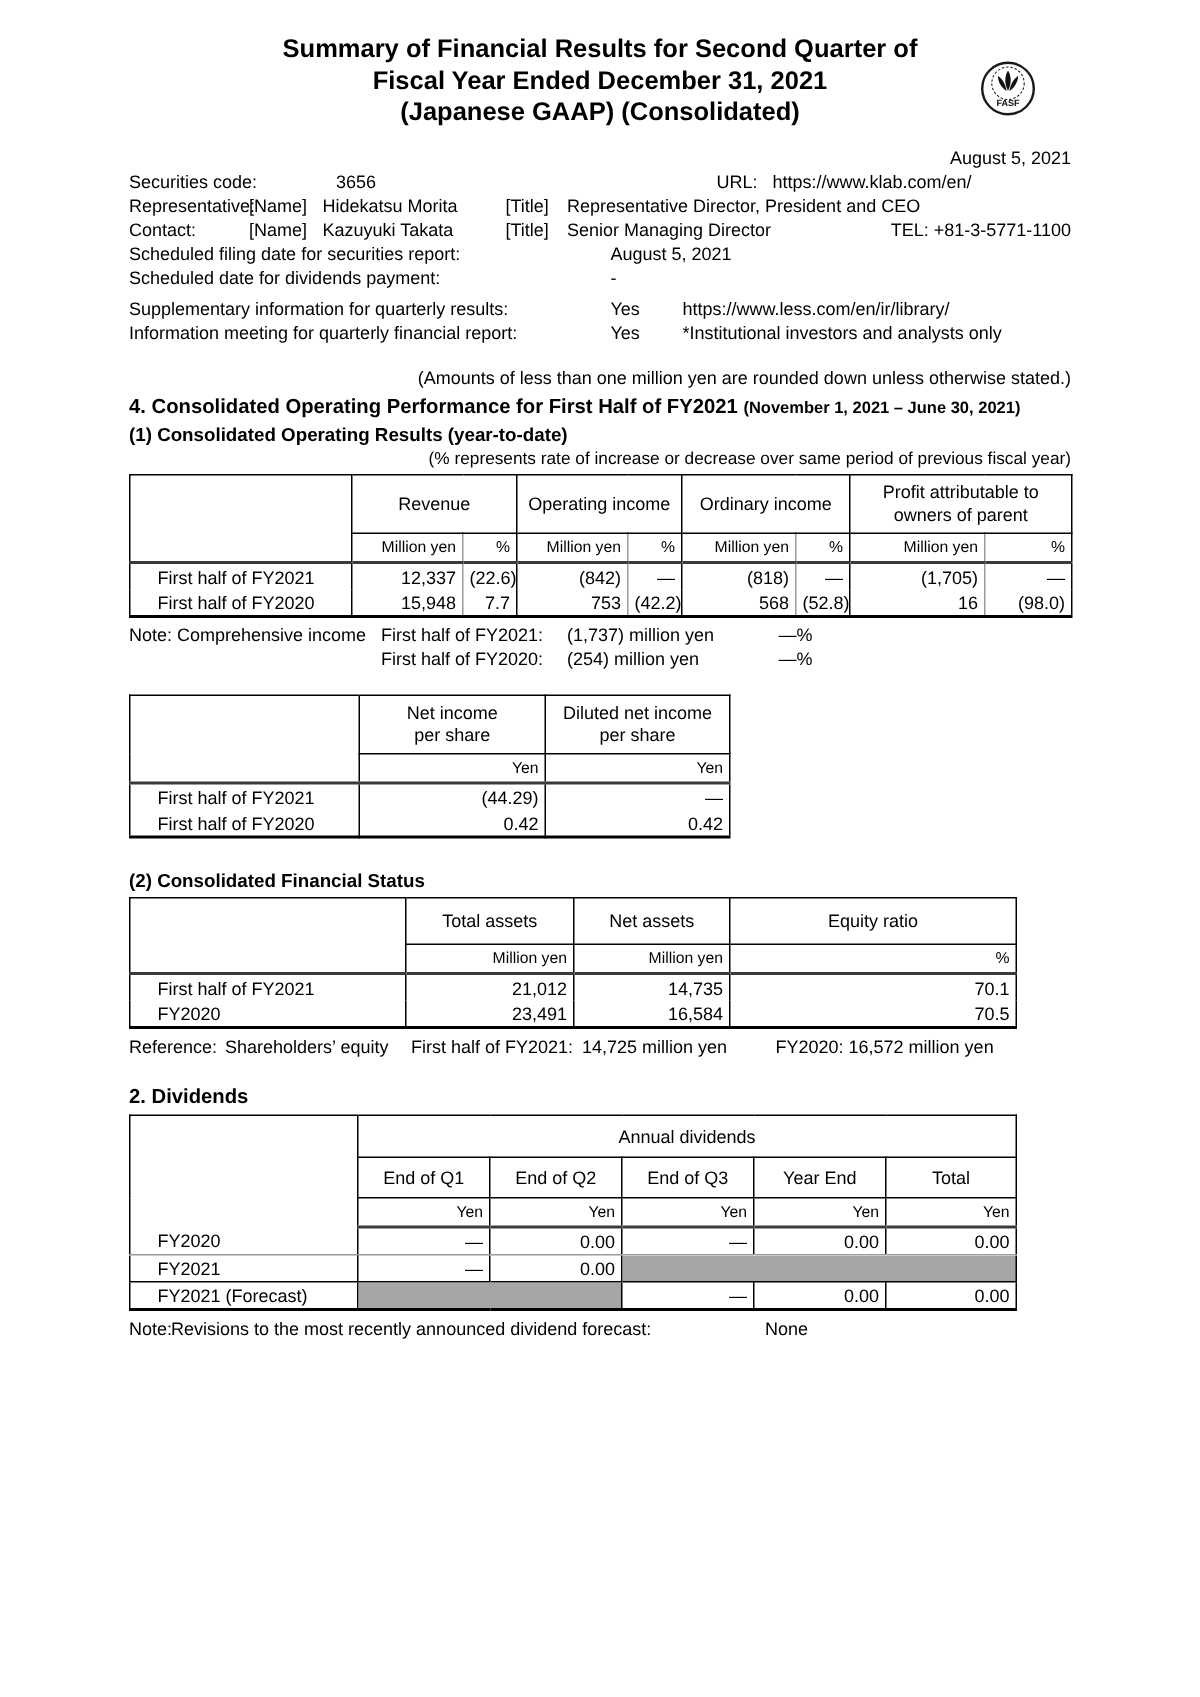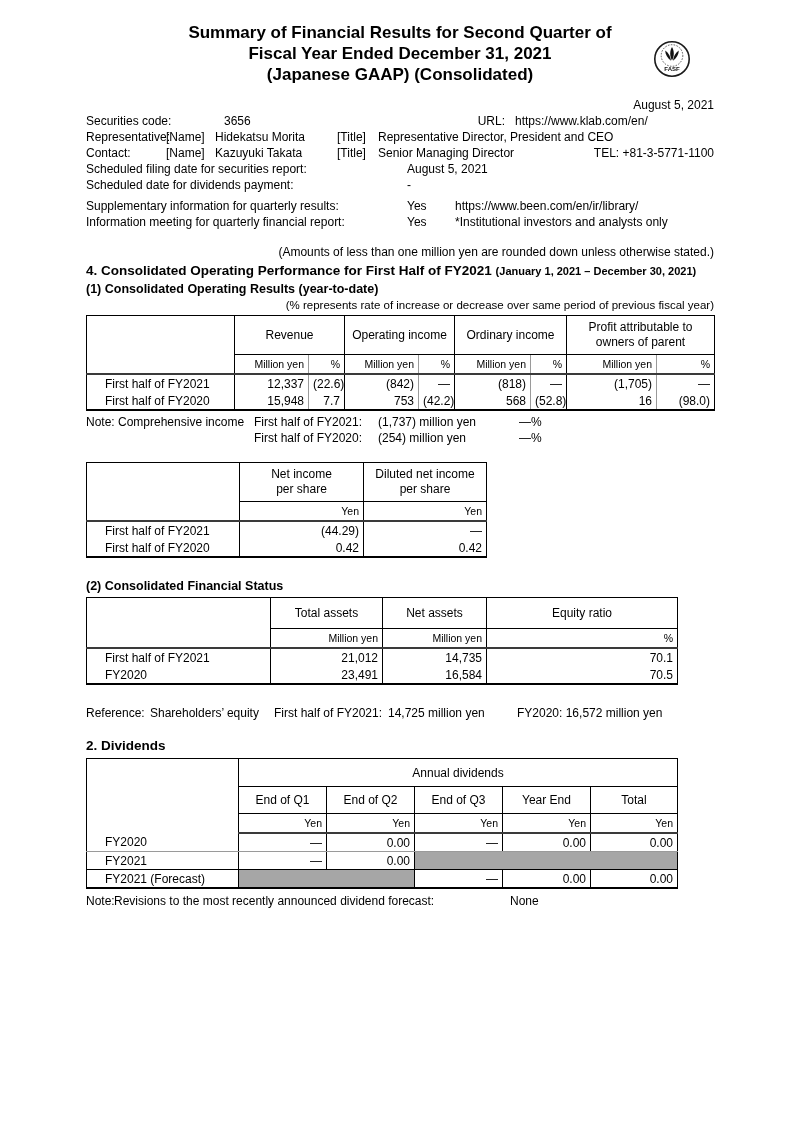--- a/index.html
+++ b/index.html
@@ -35,21 +35,21 @@
   .rlabel{text-align:left;padding-left:18px !important;border-right:1px solid #000;white-space:nowrap;}
   .num{text-align:right;white-space:nowrap;}
   .h38{height:38px;}
   .h30{height:30px;}
   .h27{height:27px;}
   .h26{height:26px;}
   .note-lines{margin-top:3px;}
   .gray{background:#a6a6a6;}
   .thinrow td{border-bottom:1px solid #9a9a9a;}
   .blackrow td{border-bottom:1px solid #000;}
-  .ref-line{margin-top:20px;}
+  .ref-line{margin-top:4px;}
   .h-div{margin-top:16px;font-weight:bold;font-size:13.5px;line-height:18px;}
   .note-line{margin-top:4px;}
   .logo{position:absolute;left:653px;top:40px;width:38px;height:38px;}
 </style>
 </head>
 <body>
 
 <div class="page">
 
   <div class="logo">
@@ -100,34 +100,34 @@
         <span style="left:0">Scheduled filing date for securities report:</span>
         <span style="left:321px">August 5, 2021</span>
       </div>
       <div class="irow">
         <span style="left:0">Scheduled date for dividends payment:</span>
         <span style="left:321px">-</span>
       </div>
       <div class="irow sp5">
         <span style="left:0">Supplementary information for quarterly results:</span>
         <span style="left:321px">Yes</span>
-        <span style="left:369px">https://www.been.com/en/ir/library/</span>
+        <span style="left:369px">https://www.less.com/en/ir/library/</span>
       </div>
       <div class="irow">
         <span style="left:0">Information meeting for quarterly financial report:</span>
         <span style="left:321px">Yes</span>
         <span style="left:369px">*Institutional investors and analysts only</span>
       </div>
     </div>
 
     <div class="rounding-note">(Amounts of less than one million yen are rounded down unless otherwise stated.)</div>
 
     <div class="h-section">
       <span>4. Consolidated Operating Performance for First Half of FY2021</span>
-      <span class="period">(January 1, 2021 – December 30, 2021)</span>
+      <span class="period">(November 1, 2021 – June 30, 2021)</span>
     </div>
     <div class="h-sub">(1) Consolidated Operating Results (year-to-date)</div>
     <div class="pct-note">(% represents rate of increase or decrease over same period of previous fiscal year)</div>
 
     <table class="t" style="width:628px">
       <colgroup>
         <col style="width:148px">
           <col style="width:74px">
           <col style="width:36px">
         <col style="width:74px">

